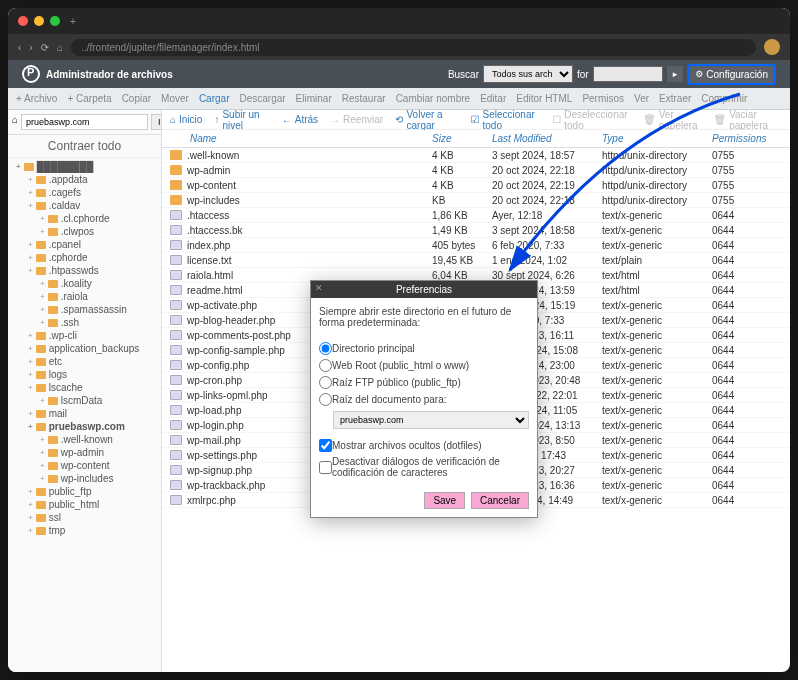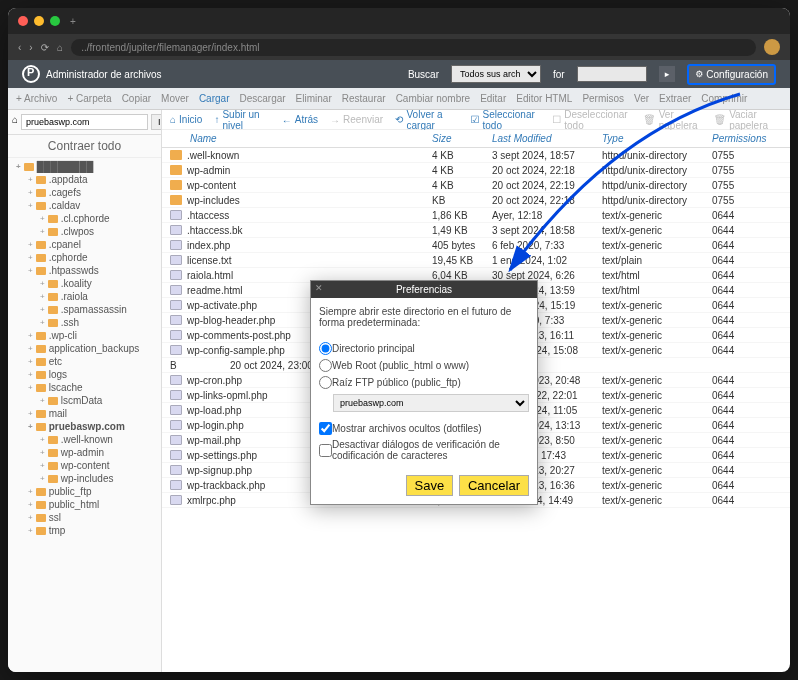--- a/index.html
+++ b/index.html
@@ -6,25 +6,25 @@
 body{background:#1a1a1a;width:798px;height:680px;position:relative;overflow:hidden}
 .window{position:absolute;top:8px;left:8px;right:8px;bottom:8px;background:#fff;border-radius:8px;overflow:hidden;box-shadow:0 10px 40px rgba(0,0,0,.5)}
 .titlebar{height:26px;background:#252525;display:flex;align-items:center;padding:0 10px;gap:6px}
 .dot{width:10px;height:10px;border-radius:50%}
 .dot.r{background:#ff5f57}.dot.y{background:#febc2e}.dot.g{background:#28c840}
 .tab{margin-left:8px;background:#3a3a3a;padding:4px 10px;border-radius:6px 6px 0 0;display:flex;align-items:center;gap:6px;color:#ccc;font-size:9px}
 .addrbar{height:26px;background:#353535;display:flex;align-items:center;padding:0 10px;gap:8px;color:#aaa;font-size:9px}
 .addr{flex:1;background:#252525;border-radius:12px;padding:3px 10px;color:#888}
 .avatar{width:16px;height:16px;border-radius:50%;background:#c94}
 .header{height:28px;background:#484f56;display:flex;align-items:center;padding:0 14px;color:#fff;gap:8px}
-.logo{font-weight:normal;font-size:12px;display:flex;align-items:center;gap:6px}
+.logo{font-weight:bold;font-size:12px;display:flex;align-items:center;gap:6px}
 .logo-ic{width:18px;height:18px;border:2px solid #fff;border-radius:50%;position:relative}
 .logo-ic::after{content:"P";position:absolute;top:-1px;left:3px;font-size:11px;font-weight:bold}
 .spacer{flex:1}
-.searcharea{display:flex;align-items:center;gap:12px;font-size:9px}
+.searcharea{display:flex;align-items:center;gap:4px;font-size:9px}
 .searcharea select,.searcharea input{font-size:9px;padding:2px 4px;border:1px solid #666;background:#e8e8e8}
 .searcharea select{width:90px}.searcharea input{width:70px}
 .gobtn{background:#5b6068;color:#fff;border:none;padding:3px 6px;font-size:9px}
 .cfgbtn{background:#5b6068;color:#fff;border:none;padding:3px 6px;font-size:9px;display:flex;align-items:center;gap:3px;border:2px solid #0066ff;border-radius:3px}
 .toolbar{height:22px;background:#e9ecef;border-bottom:1px solid #d0d0d0;display:flex;align-items:center;padding:0 8px;gap:10px;color:#888;font-size:9px}
 .toolbar span{display:flex;align-items:center;gap:2px;cursor:pointer}
 .toolbar .act{color:#337ab7}
 .main{display:flex;height:calc(100% - 102px)}
 .sidebar{width:154px;border-right:1px solid #ddd;background:#fafafa;overflow:hidden}
 .sbhead{display:flex;padding:4px;gap:3px;border-bottom:1px solid #ddd}
@@ -52,21 +52,21 @@
 .arrow{position:absolute;top:92px;left:430px;width:320px;height:180px;pointer-events:none;z-index:5}
 .modal{position:absolute;top:280px;left:310px;width:228px;background:#fff;border:1px solid #888;box-shadow:0 4px 20px rgba(0,0,0,.3);z-index:10}
 .mtitle{background:#3a3a3a;color:#fff;text-align:center;padding:3px;font-size:10px;position:relative}
 .mclose{position:absolute;left:4px;top:2px;color:#999;font-size:9px}
 .mbody{padding:8px;font-size:9px;color:#444}
 .mbody p{margin-bottom:12px}
 .mbody label{display:flex;align-items:center;padding:2px 0}
 .mbody input[type=radio],.mbody input[type=checkbox]{margin:0}
 .msel{width:100%;margin:3px 0 8px 14px;font-size:9px;padding:2px;border:1px solid #ccc;width:calc(100% - 14px)}
 .mfoot{text-align:right;padding:4px 8px 8px}
-.mfoot button{font-size:13px;padding:2px 8px;border:1px solid #aaa;background:#fde047;margin-left:3px}
+.mfoot button{font-size:10px;padding:2px 8px;border:1px solid #aaa;background:#f9a8d4;margin-left:3px}
 </style>
 </head>
 <body>
 
 <div class="window">
   <div class="titlebar">
     <div class="dot r"></div>
     <div class="dot y"></div>
     <div class="dot g"></div>
     <span style="color:#888;margin-left:4px">+</span>
@@ -379,20 +379,21 @@
             <div class="cp">0644</div>
           </div>
           <div class="row">
             <div class="cn"><span class="ico file"></span>wp-config-sample.php</div>
             <div class="cs">B</div>
             <div class="cm">11 mar 2024, 15:08</div>
             <div class="ct">text/x-generic</div>
             <div class="cp">0644</div>
           </div>
           <div class="row">
+            <div class="cn"><span class="ico file"></span>wp-config.php</div>
             <div class="cs">B</div>
             <div class="cm">20 oct 2024, 23:00</div>
             <div class="ct">text/x-generic</div>
             <div class="cp">0644</div>
           </div>
           <div class="row">
             <div class="cn"><span class="ico file"></span>wp-cron.php</div>
             <div class="cs">B</div>
             <div class="cm">30 may 2023, 20:48</div>
             <div class="ct">text/x-generic</div>
@@ -480,20 +481,24 @@
         <span>Directorio principal</span>
       </label>
     <label>
         <input type="radio" name="d" style="">
         <span>Web Root (public_html o www)</span>
       </label>
     <label>
         <input type="radio" name="d" style="">
         <span>Raíz FTP público (public_ftp)</span>
       </label>
+    <label>
+        <input type="radio" name="d" style="">
+        <span>Raíz del documento para:</span>
+      </label>
     <select class="msel"><option>pruebaswp.com</option></select>
     <label>
         <input type="checkbox" checked="" style="">
         <span>Mostrar archivos ocultos (dotfiles)</span>
       </label>
     <label>
         <input type="checkbox" style="">
         <span>Desactivar diálogos de verificación de codificación de caracteres</span>
       </label>
   </div>

